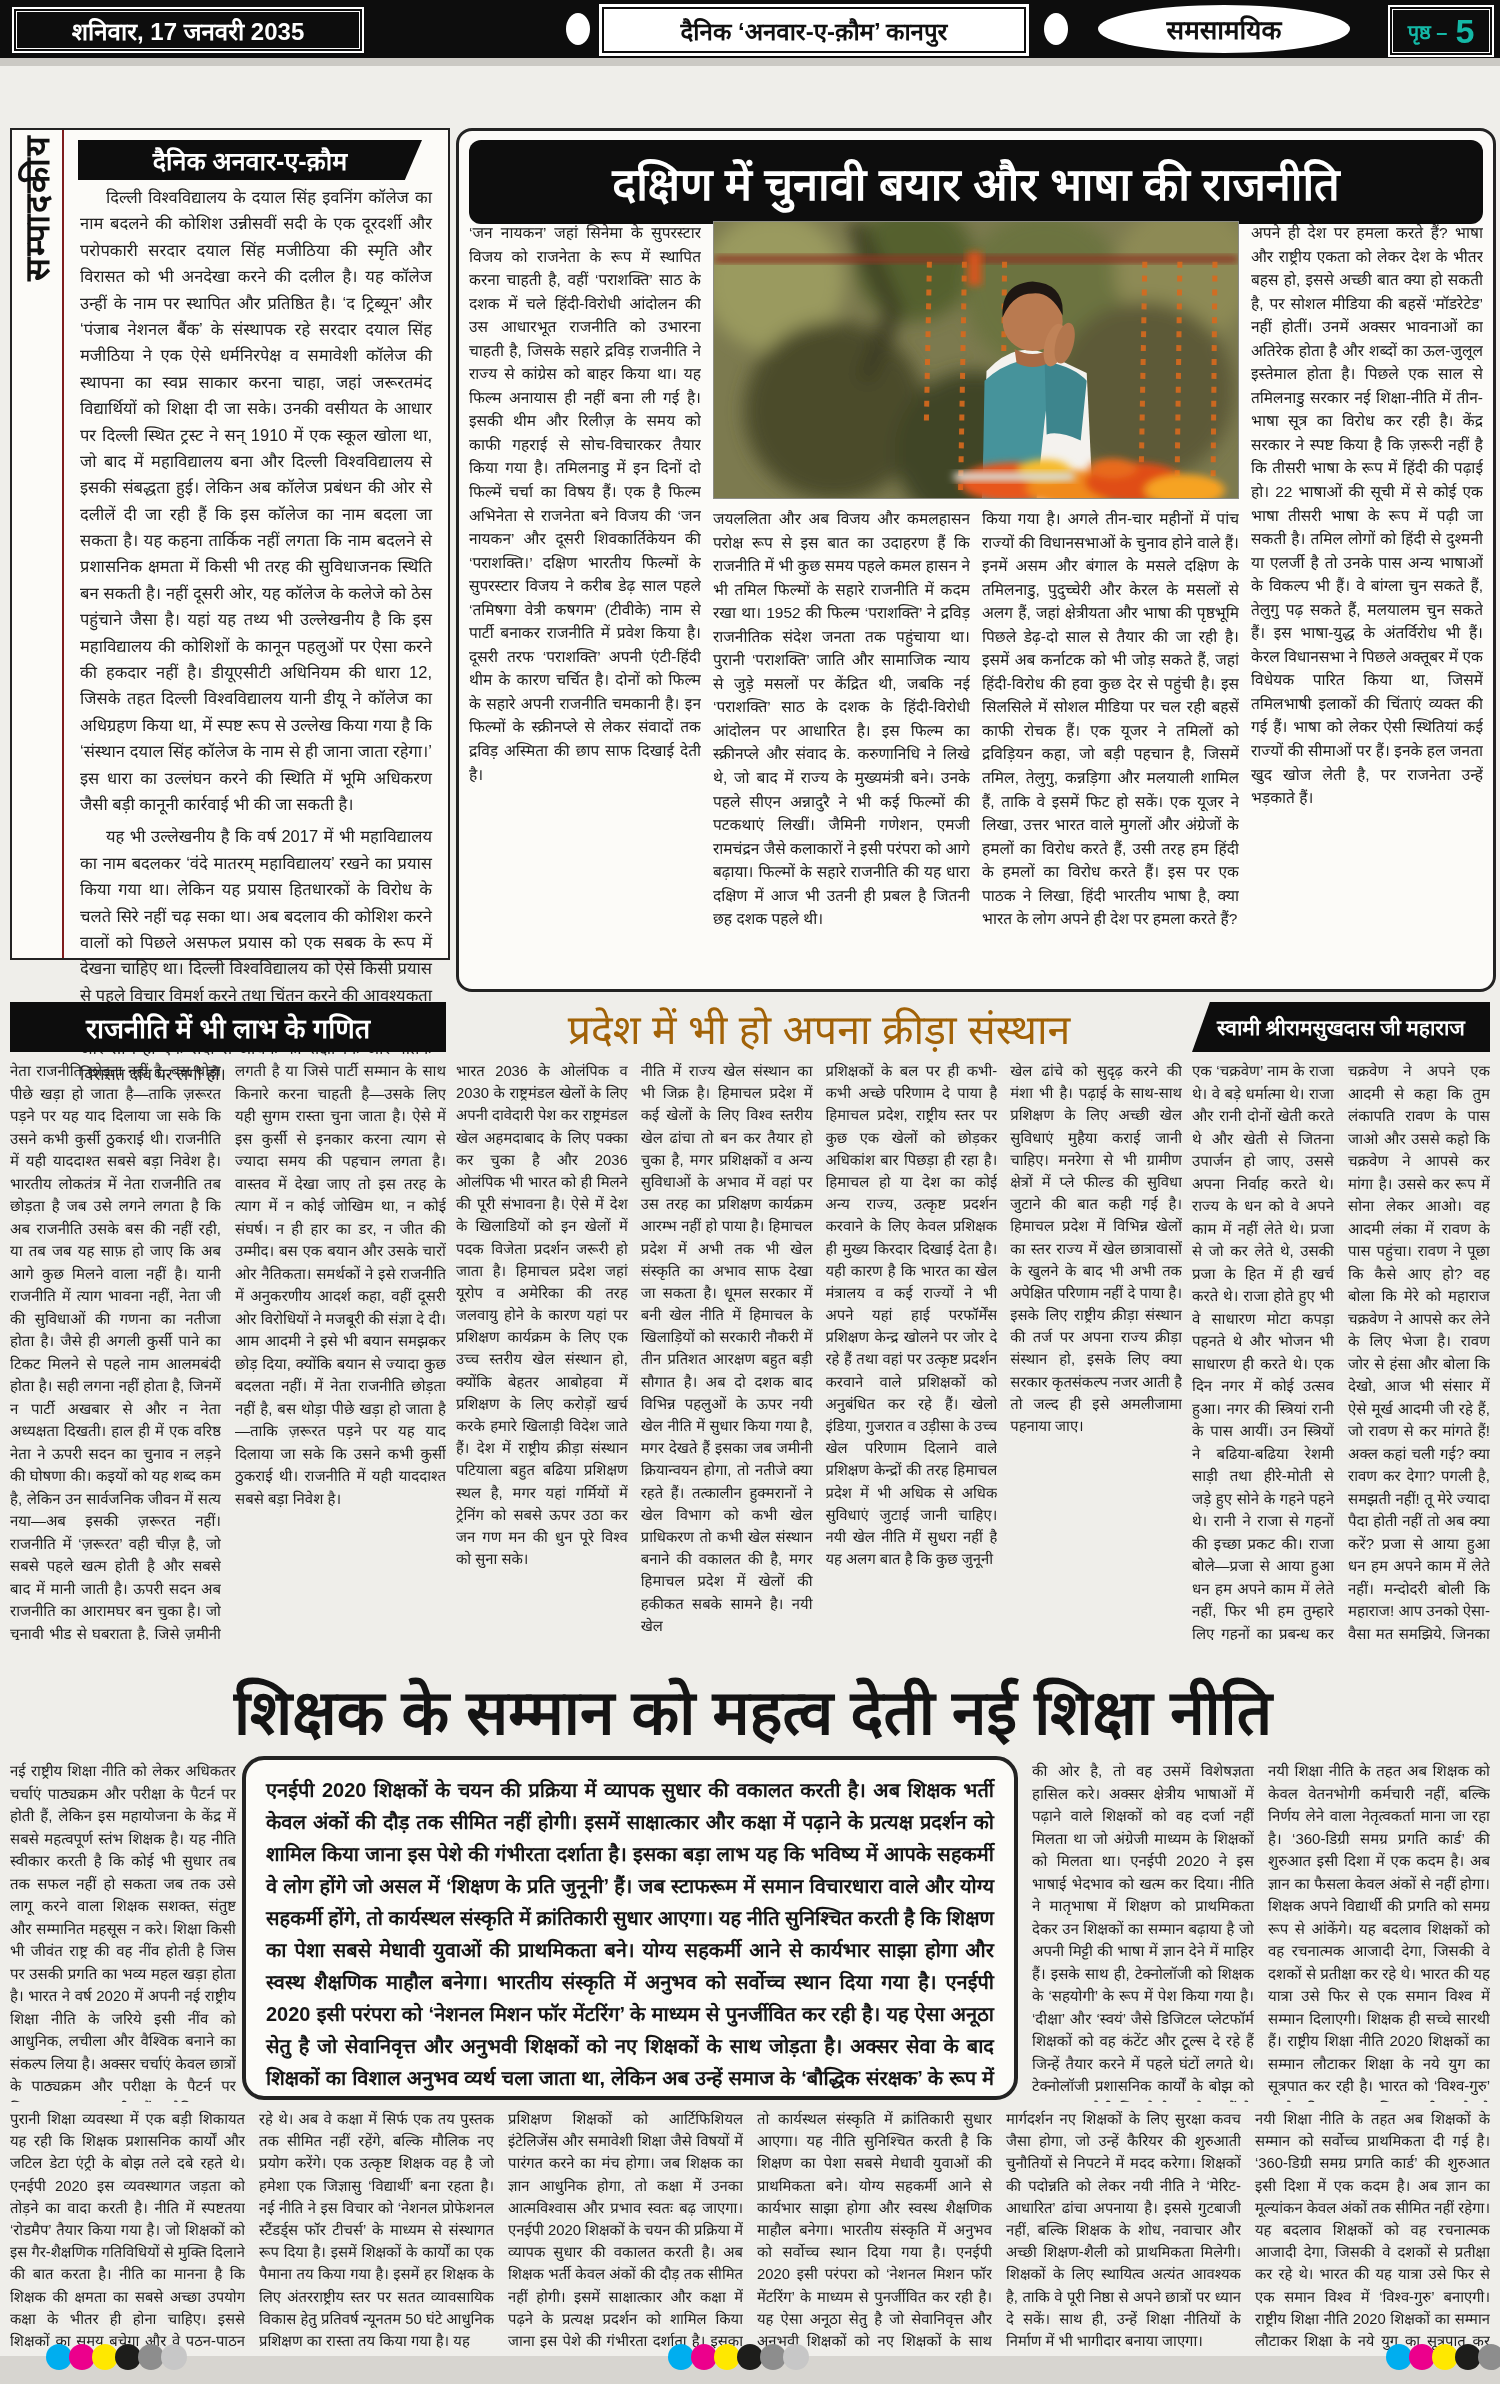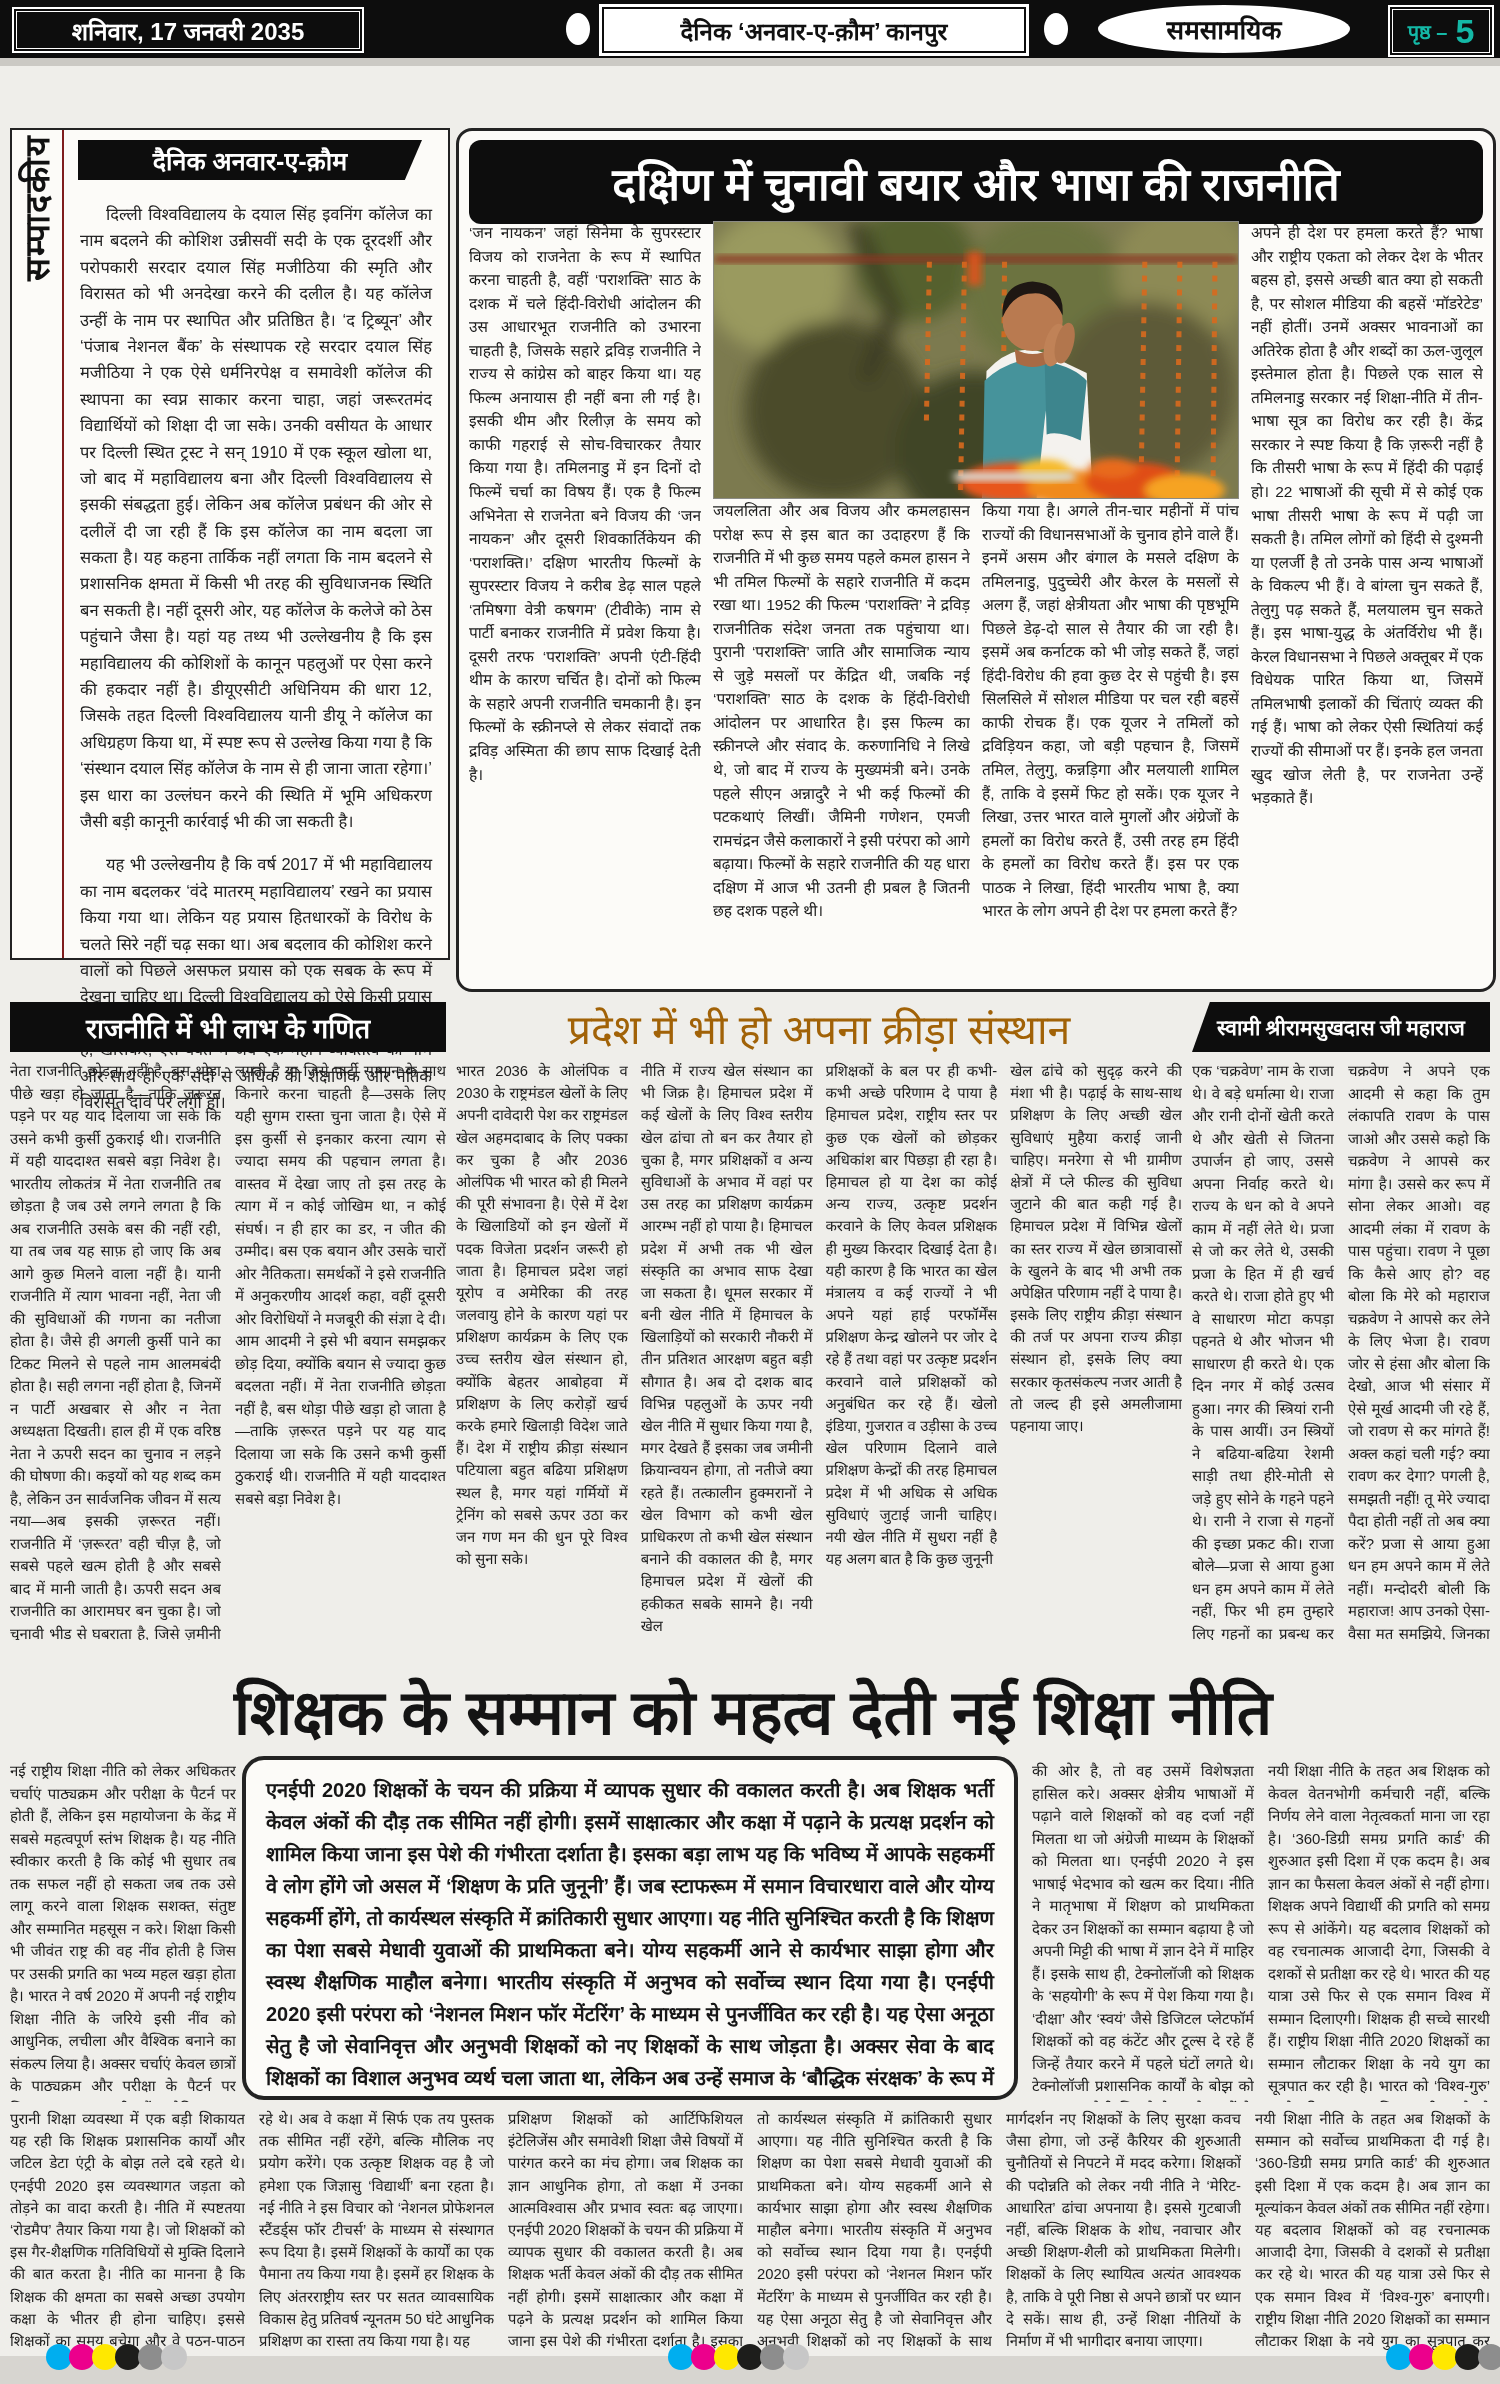--- a/index.html
+++ b/index.html
@@ -33,31 +33,31 @@
   .edit-box{left:10px;top:128px;width:436px;height:828px;}
   .edit-inner{position:absolute;left:50px;top:0;right:0;bottom:0;border-left:2px solid #7f1d1d;}
   .edit-kicker{position:absolute;left:2px;top:4px;width:46px;height:300px;
     writing-mode:vertical-rl;transform:rotate(180deg);
     font-size:34px;font-weight:bold;letter-spacing:2px;color:#111;text-align:right;}
   .edit-banner{margin:10px 26px 0 14px;height:40px;background:#0d0d0d;color:#fff;
     display:flex;align-items:center;justify-content:center;font-size:25px;font-weight:bold;
     clip-path:polygon(0 0,100% 0,95% 100%,0 100%);}
   .edit-head{margin:8px 0 6px 0;text-align:center;font-size:47px;font-weight:bold;color:#151515;}
   .edit-body{padding:4px 16px 0 16px;font-size:16.5px;line-height:1.6;color:#222;}
-  .edit-body p{margin:17px 0 6px 0;text-indent:26px;}
+  .edit-body p{margin:0 0 6px 0;text-indent:26px;}
   
   .lead-box{left:456px;top:128px;width:1034px;height:858px;border-width:3px;border-radius:16px;}
   .lead-banner{margin:9px 10px 10px 10px;height:84px;background:#0d0d0d;border-radius:12px;
     display:flex;align-items:center;justify-content:center;color:#fff;font-size:45px;font-weight:bold;}
   .lead-cols{position:absolute;left:10px;top:90px;right:10px;bottom:8px;display:flex;gap:12px;overflow:hidden;}
   .lead-col{width:232px;flex:0 0 auto;font-size:15.5px;line-height:1.52;overflow:hidden;}
   .lead-center{flex:1 1 auto;display:flex;flex-direction:column;}
   .lead-photo{width:100%;height:278px;border:1px solid #8b8b85;box-sizing:border-box;background:#6d6d48;}
   .lead-photo svg{width:100%;height:100%;display:block;}
-  .lead-center-cols{display:flex;gap:12px;flex:1;overflow:hidden;}
+  .lead-center-cols{display:flex;gap:12px;margin-top:8px;flex:1;overflow:hidden;}
   .lead-center-cols>div{flex:1;font-size:15.5px;line-height:1.52;overflow:hidden;}
   
   .mid-left{left:10px;top:1002px;width:436px;height:650px;border:none;background:transparent;}
   .mid-left-head{height:50px;background:#0d0d0d;color:#fff;display:flex;align-items:center;justify-content:center;
     font-size:27px;font-weight:bold;}
   .mid-cols2{display:flex;gap:14px;margin-top:8px;height:580px;overflow:hidden;}
   .mid-cols2>div{flex:1;font-size:15px;line-height:1.5;overflow:hidden;}
   .mid-center{left:456px;top:1002px;width:726px;height:650px;border:none;background:transparent;}
   .mid-center-head{height:52px;display:flex;align-items:center;justify-content:center;
     font-size:41px;font-weight:normal;color:#a16207;}

